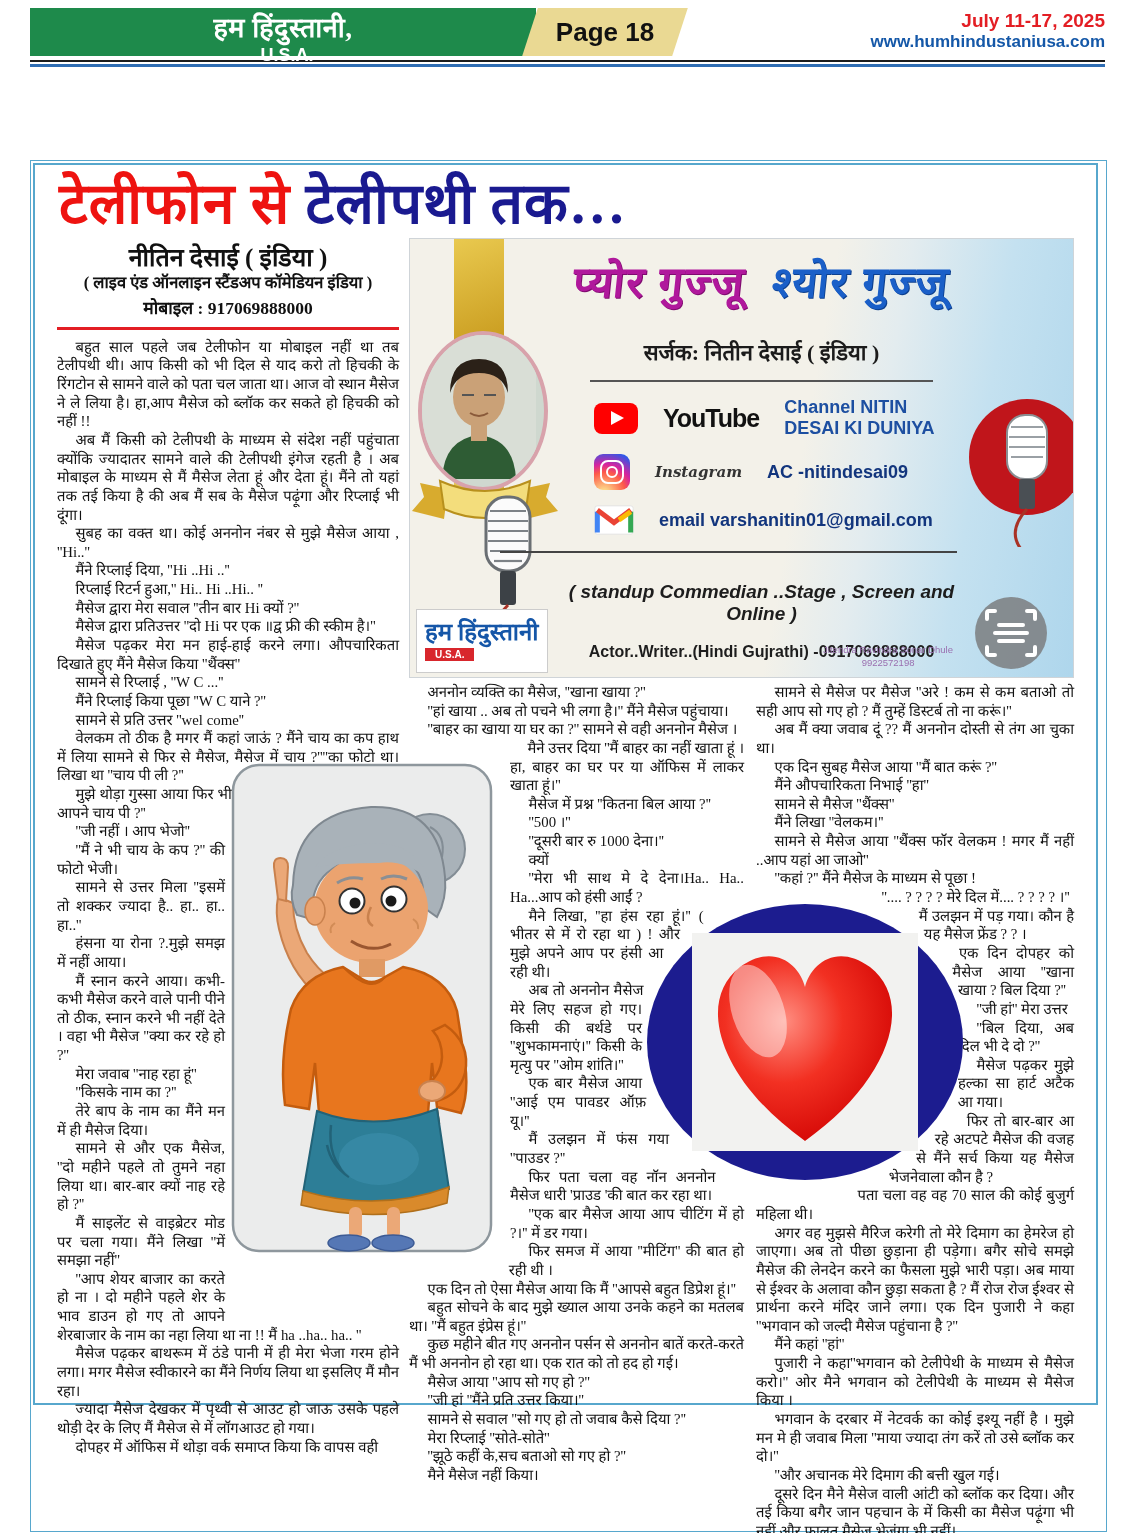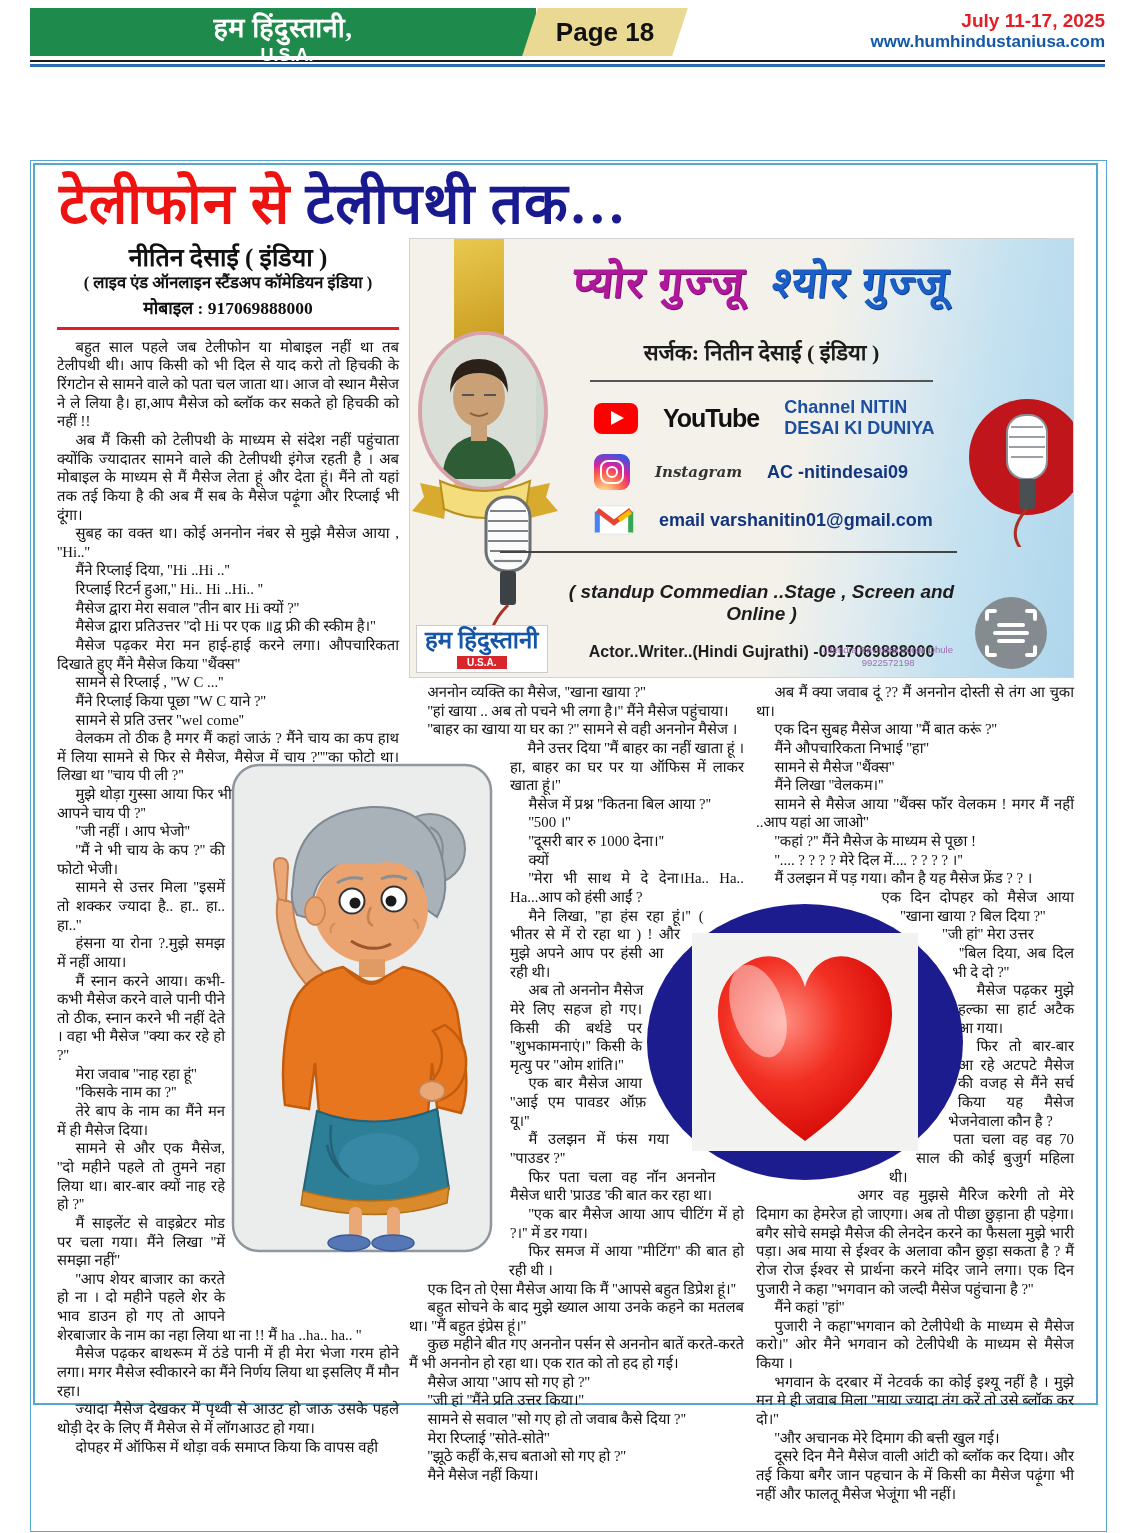--- a/index.html
+++ b/index.html
@@ -91,21 +91,21 @@
   .ig-badge{width:36px;height:36px;border-radius:9px;flex:none;position:relative;
     background:radial-gradient(circle at 28% 110%,#fdf497 0%,#fd5949 45%,#d6249f 62%,#285AEB 92%);}
   .ig-badge::before{content:"";position:absolute;inset:6px;border:2.5px solid #fff;border-radius:8px;}
   .ig-badge::after{content:"";position:absolute;left:12px;top:12px;width:8px;height:8px;border:2.5px solid #fff;border-radius:50%;}
   .ig-script{font-family:"DejaVu Serif",serif;font-style:italic;font-weight:bold;font-size:15px;color:#333;}
   .gm-badge{width:40px;height:30px;flex:none;}
   .soc-dark{color:#12357d;}
   .b-div2{border-top:2px solid #444;margin:16px 6px 0 -60px;}
   .b-tag{font-size:19px;font-weight:bold;color:#1d1d1d;margin-top:28px;font-family:"Liberation Sans",sans-serif;font-style:italic;}
   .b-tag2{font-size:16px;font-weight:bold;color:#1d1d1d;margin-top:18px;font-family:"Liberation Sans",sans-serif;}
-  .hh-logo{position:absolute;left:6px;bottom:4px;background:#fff;border:1px solid #ccc;padding:2px 8px;text-align:center;}
+  .hh-logo{position:absolute;left:6px;bottom:4px;background:#fff;border:1px solid #ccc;padding:10px 8px;}
   .hh-logo .l1{color:#1556a8;font-weight:bold;font-size:24px;line-height:1;}
   .hh-logo .l2{display:inline-block;background:#d8262c;color:#fff;font-family:"Liberation Sans",sans-serif;
     font-weight:bold;font-size:10px;padding:1px 10px;margin-top:1px;}
   .credit{position:absolute;right:120px;bottom:8px;color:#9a6fb0;font-size:9.5px;text-align:center;
     font-family:"Liberation Sans",sans-serif;line-height:1.3;}
 
   
   .lady-abs{position:absolute;left:196px;top:592px;width:264px;height:502px;}
   .heart-abs{position:absolute;left:611px;top:738px;width:318px;height:278px;}
 </style>
@@ -333,20 +333,21 @@
                   <p>''जी हां ''मैंने प्रति उत्तर किया।''</p>
                   <p>सामने से सवाल ''सो गए हो तो जवाब कैसे दिया ?''</p>
                   <p>मेरा रिप्लाई  ''सोते-सोते''</p>
                   <p>''झूठे कहीं के,सच बताओ सो गए हो ?''</p>
                   <p>मैने मैसेज नहीं किया।</p>
                 </div>
           </div>
           <div class="acol3 col3wrap">
             <div class="sp-heart-col3"></div>
             <div>
+                  <p>सामने से मैसेज पर मैसेज ''अरे  ! कम से कम बताओ तो सही आप सो गए हो  ?  मैं तुम्हें डिस्टर्ब तो ना करूं।''</p>
                   <p>अब मैं क्या जवाब दूं  ?? मैं अननोन दोस्ती से तंग आ चुका था।</p>
                   <p>एक दिन सुबह मैसेज आया ''मैं बात करूं ?''</p>
                   <p>मैंने औपचारिकता निभाई   ''हा''</p>
                   <p>सामने से मैसेज ''थैंक्स''</p>
                   <p>मैंने लिखा  ''वेलकम।''</p>
                   <p>सामने से मैसेज आया ''थैंक्स फॉर वेलकम  ! मगर मैं नहीं ..आप यहां आ जाओ''</p>
                   <p>''कहां ?'' मैंने मैसेज के माध्यम से पूछा !</p>
                   <p>''.... ? ? ? ? मेरे दिल में.... ? ? ? ?  ।''</p>
                   <p>मैं उलझन में पड़ गया। कौन है यह मैसेज फ्रेंड  ? ? ।</p>
                   <p>एक दिन दोपहर को मैसेज आया ''खाना खाया ? बिल दिया ?''</p>

